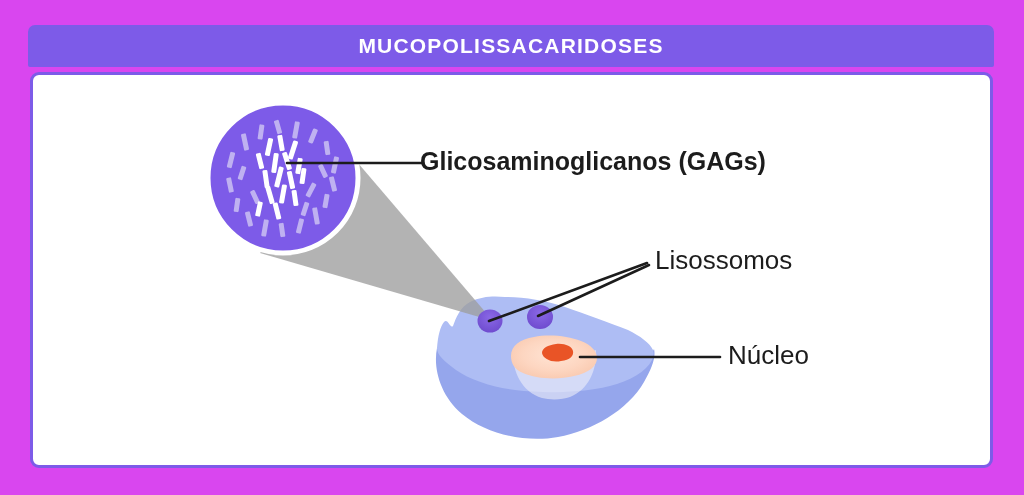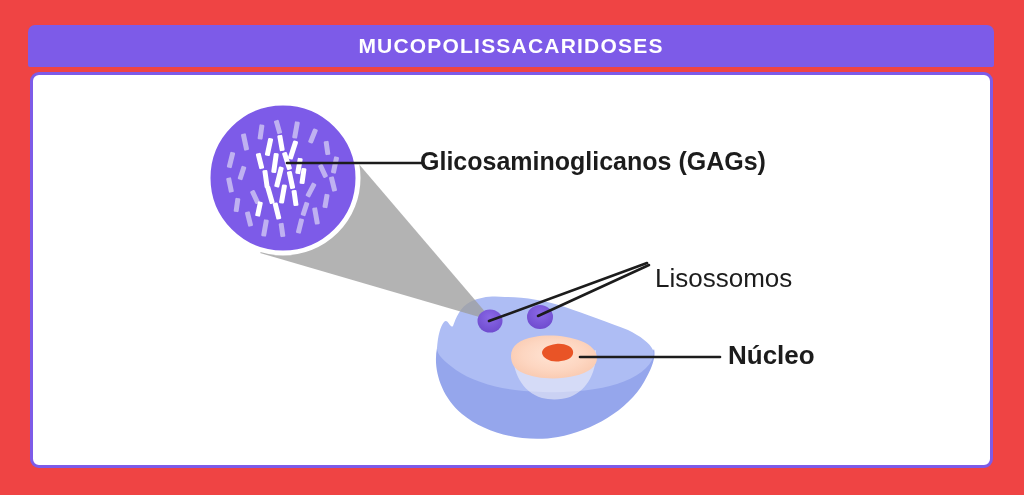--- a/index.html
+++ b/index.html
@@ -1,21 +1,21 @@
 <!DOCTYPE html>
 <html style="--accent-purple: #7D5BE8; --title-text: #FFFFFF; --label-text: #1C1C1C; --line: #1C1C1C; --cone-gray: #9E9E9E; --magnifier-fill: #7D5BE8; --magnifier-ring: #FFFFFF; --stick-white: #FFFFFF; --stick-lavender: #BFB1F1; --cell-top: #AEBDF4; --cell-bottom: #95A6EC; --lysosome-light: #8A68E6; --lysosome-dark: #6B48CB; --nucleus-center: #FFE4D4; --nucleus-edge: #F8C6AB; --nucleolus: #E95426; --cut-bowl: rgba(238,238,248,0.6);"><head>
 <meta charset="utf-8">
 <style>
   html, body { margin: 0; padding: 0; background: #ffffff; }
   body {
     width: 1024px; height: 495px;
     font-family: "Liberation Sans", sans-serif;
     position: relative; overflow: hidden;
   }
-  .canvas { position: relative; width: 1024px; height: 495px; background: #ef4444; }
+  .canvas { position: relative; width: 1024px; height: 495px; background: #d946ef; }
 
   .title-bar {
     position: absolute; left: 28px; top: 25px; width: 966px; height: 42px;
     background: var(--accent-purple, #7D5BE8);
     border-radius: 7px 7px 2px 2px;
     display: flex; align-items: center; justify-content: center;
     box-sizing: border-box;
   }
   .title-bar .title-text {
     color: var(--title-text, #ffffff);
@@ -25,22 +25,22 @@
   .panel {
     position: absolute; left: 30px; top: 72px; width: 963px; height: 396px;
     border: 3px solid var(--accent-purple, #7D5BE8);
     border-radius: 9px; background: #ffffff; box-sizing: border-box;
   }
 
   svg.art { position: absolute; left: 0; top: 0; width: 1024px; height: 495px; pointer-events: none; }
 
   .label { position: absolute; color: var(--label-text, #1C1C1C); white-space: nowrap; line-height: 1.15; }
   .label-gags   { left: 420px; top: 147px; font-size: 25px; font-weight: bold; }
-  .label-liso   { left: 655px; top: 246px; font-size: 26px; font-weight: normal; margin-top: 18px; }
-  .label-nucleo { left: 728px; top: 341px; font-size: 26px; font-weight: bold; }
+  .label-liso   { left: 655px; top: 246px; font-size: 26px; font-weight: normal; }
+  .label-nucleo { left: 728px; top: 341px; font-size: 26px; font-weight: normal; }
 </style>
 </head>
 <body>
 
 <div class="canvas">
 
   <div class="title-bar">
     <span class="title-text">MUCOPOLISSACARIDOSES</span>
   </div>
 

